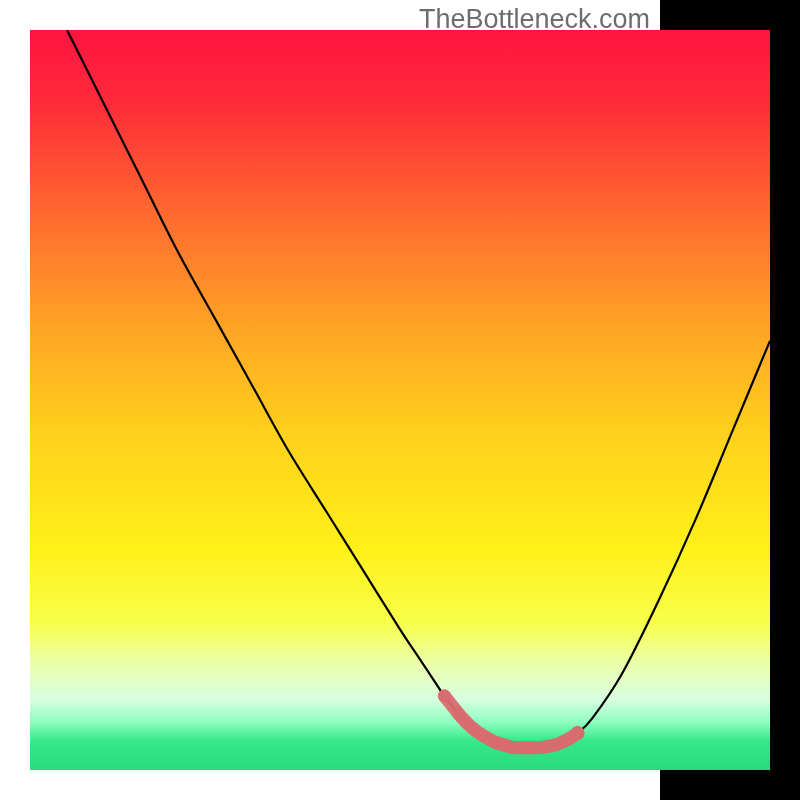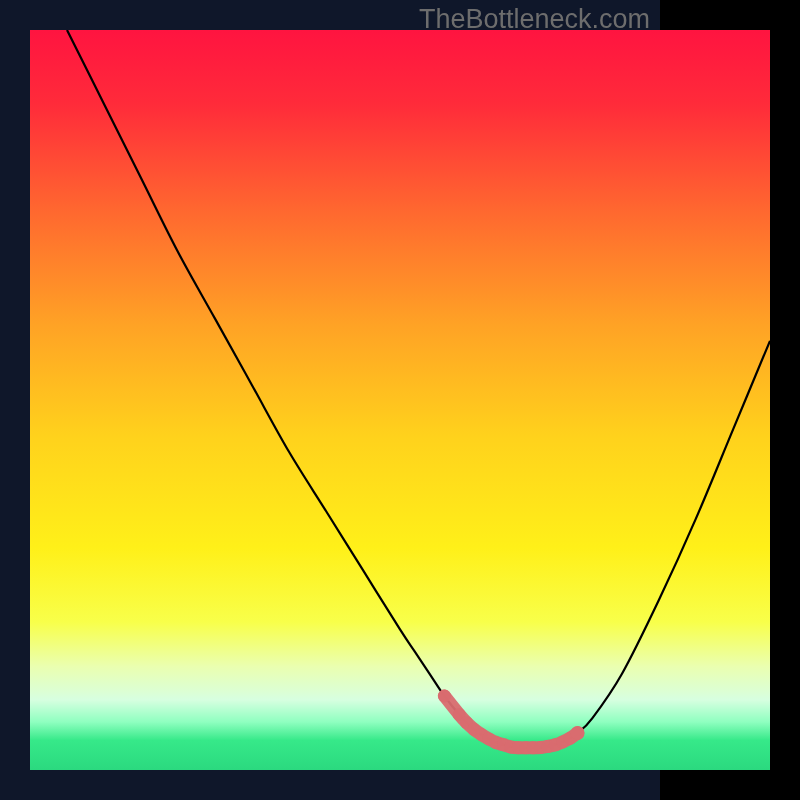--- a/index.html
+++ b/index.html
@@ -10,21 +10,21 @@
     background: #000;
     overflow: hidden;
     font-family: Arial, Helvetica, sans-serif;
   }
   .frame {
     position: absolute;
     left: 0;
     top: 0;
     width: 660px;
     height: 800px;
-    background: #0f172a;
+    background: #ffffff;
   }
   .plot {
     position: absolute;
     left: 30px;
     top: 30px;
     width: 740px;
     height: 740px;
   }
   .watermark {
     position: absolute;

